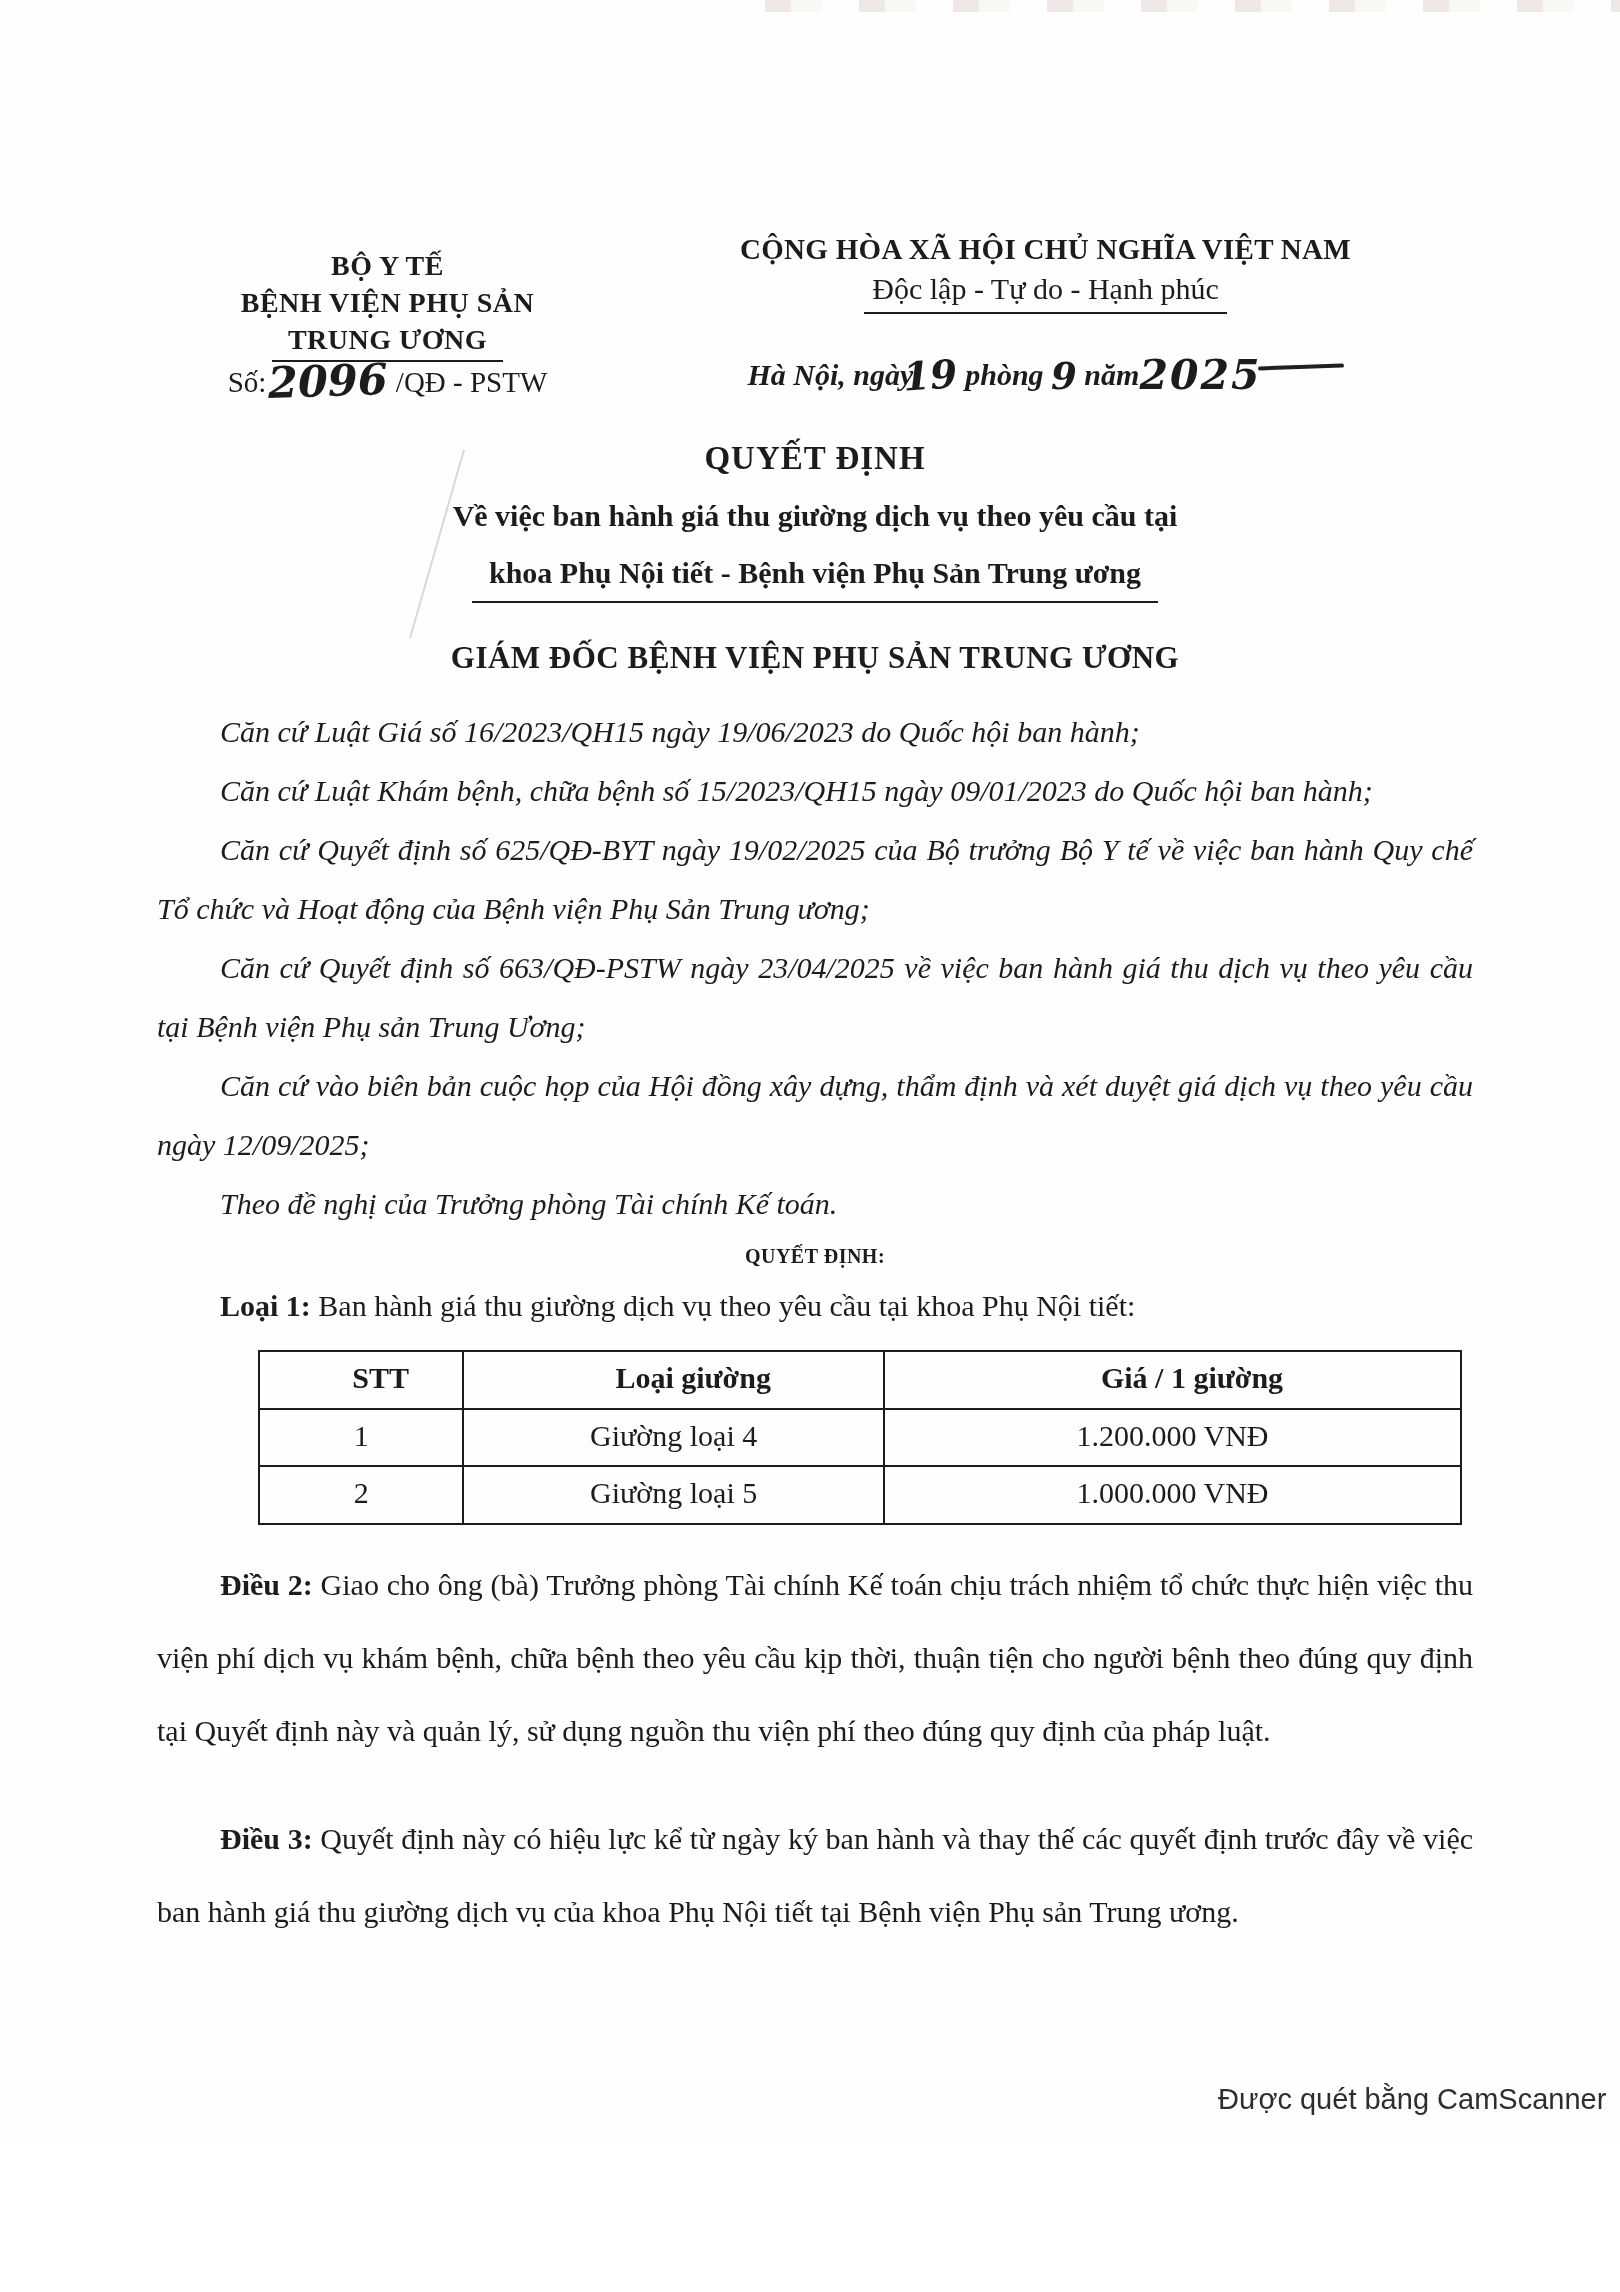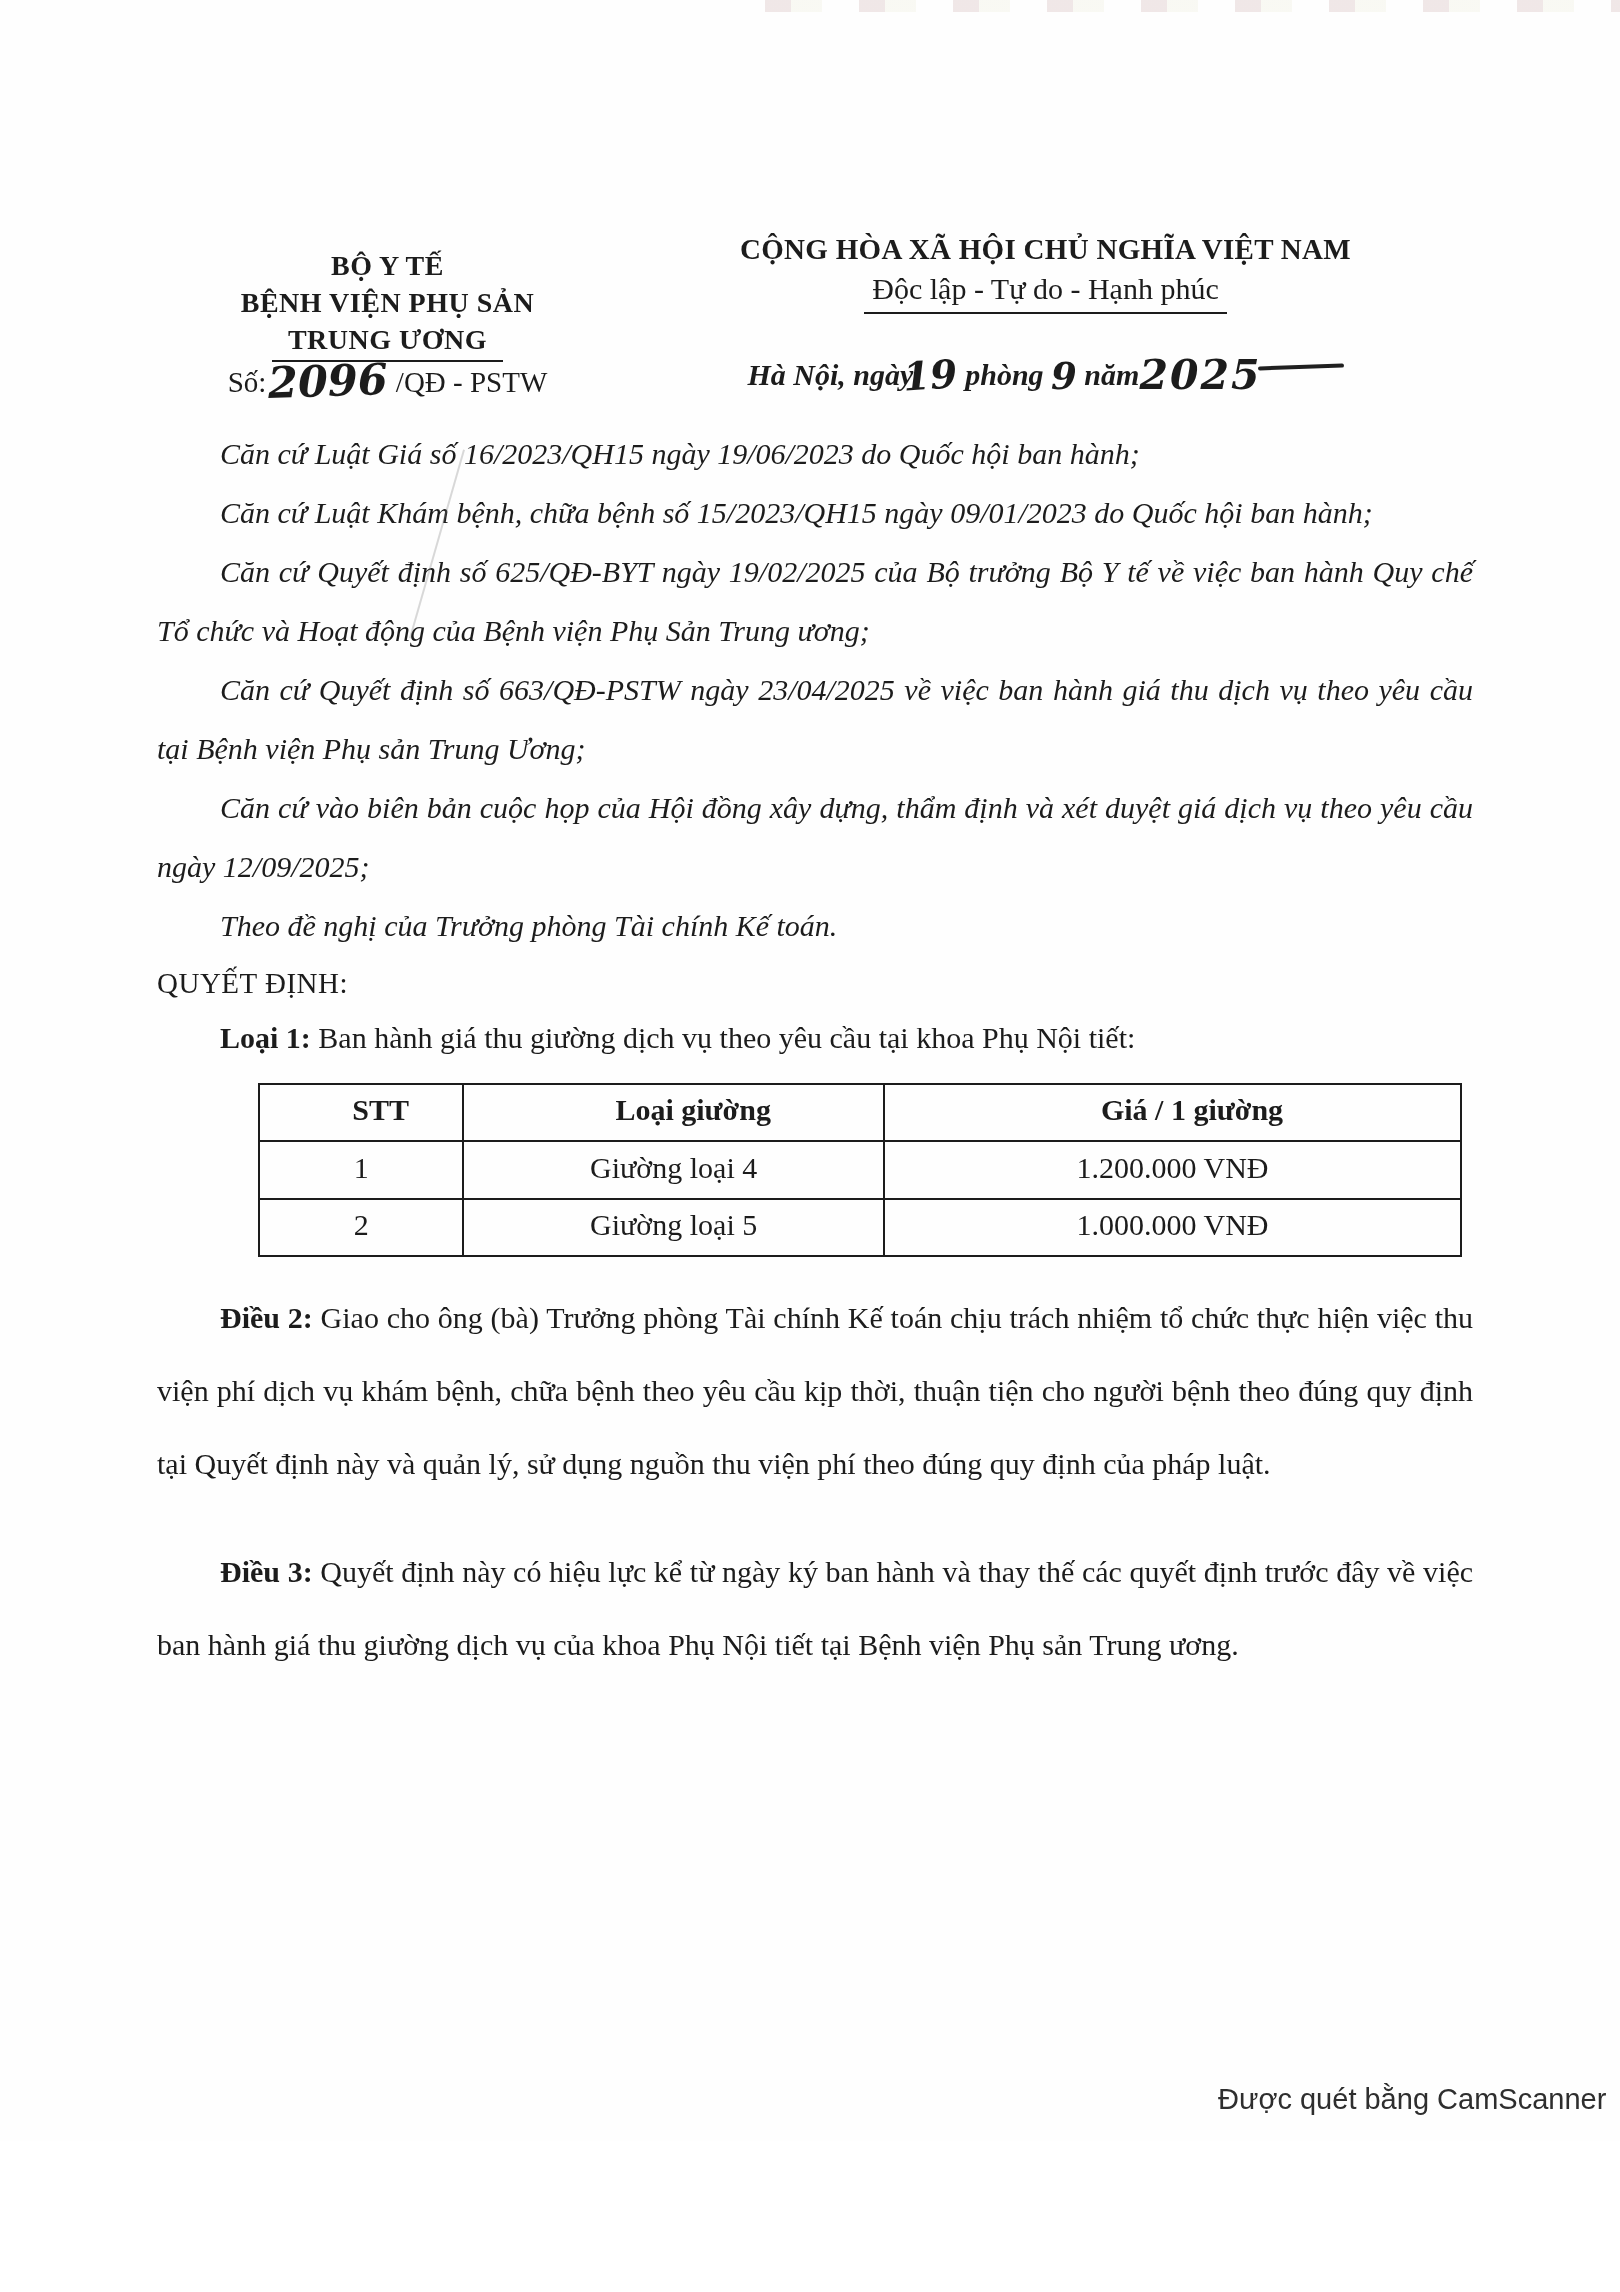--- a/index.html
+++ b/index.html
@@ -123,22 +123,23 @@
   .preamble-p {
     font-style: italic;
     font-size: 30px;
     line-height: 59px;
     text-align: justify;
     text-indent: 63px;
     margin: 0;
   }
 
   .decision-heading {
-    font-size: 29px;
-    font-weight: normal;
+    text-align: center;
+    font-size: 20px;
+    font-weight: bold;
     margin: 11.8px 0 7.8px;
     letter-spacing: 0.5px;
   }
 
   .article {
     font-size: 30px;
     line-height: 73px;
     text-align: justify;
     text-indent: 63px;
     margin: 0;
@@ -198,20 +199,29 @@
         <div><span class="hr-line2">Độc lập - Tự do - Hạnh phúc</span></div>
         <div class="date-line">
           <span>Hà Nội, ngày</span><span class="handwritten hw-day">19</span>
           <span>phòng</span>
           <span class="handwritten hw-month">9</span>
           <span>năm</span><span class="handwritten hw-year">2025</span><span class="pen-stroke"></span>
         </div>
       </div>
     </div>
 
+    <div class="title-block">
+      <div class="title-heading">QUYẾT ĐỊNH</div>
+      <div class="subtitle">
+        <div>Về việc ban hành giá thu giường dịch vụ theo yêu cầu tại</div>
+        <div>khoa Phụ Nội tiết - Bệnh viện Phụ Sản Trung ương</div>
+      </div>
+      <div class="subtitle-underline"></div>
+      <div class="authority">GIÁM ĐỐC BỆNH VIỆN PHỤ SẢN TRUNG ƯƠNG</div>
+    </div>
 
     <div class="preamble">
       <p class="preamble-p">Căn cứ Luật Giá số 16/2023/QH15 ngày 19/06/2023 do Quốc hội ban hành;</p>
       <p class="preamble-p">Căn cứ Luật Khám bệnh, chữa bệnh số 15/2023/QH15 ngày 09/01/2023 do Quốc hội ban hành;</p>
       <p class="preamble-p">Căn cứ Quyết định số 625/QĐ-BYT ngày 19/02/2025 của Bộ trưởng Bộ Y tế về việc ban hành Quy chế Tổ chức và Hoạt động của Bệnh viện Phụ Sản Trung ương;</p>
       <p class="preamble-p">Căn cứ Quyết định số 663/QĐ-PSTW ngày 23/04/2025 về việc ban hành giá thu dịch vụ theo yêu cầu tại Bệnh viện Phụ sản Trung Ương;</p>
       <p class="preamble-p">Căn cứ vào biên bản cuộc họp của Hội đồng xây dựng, thẩm định và xét duyệt giá dịch vụ theo yêu cầu ngày 12/09/2025;</p>
       <p class="preamble-p">Theo đề nghị của Trưởng phòng Tài chính Kế toán.</p>
     </div>
 

